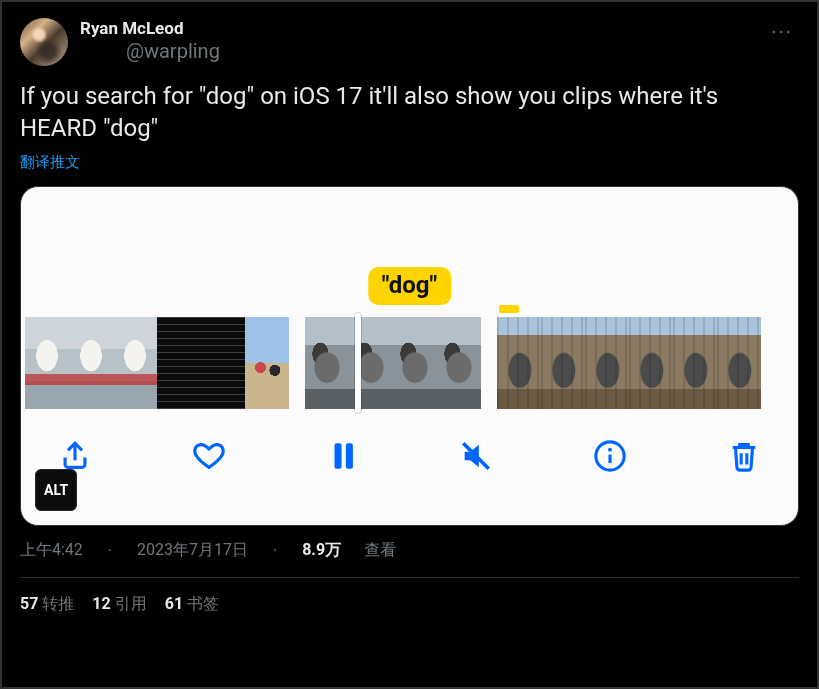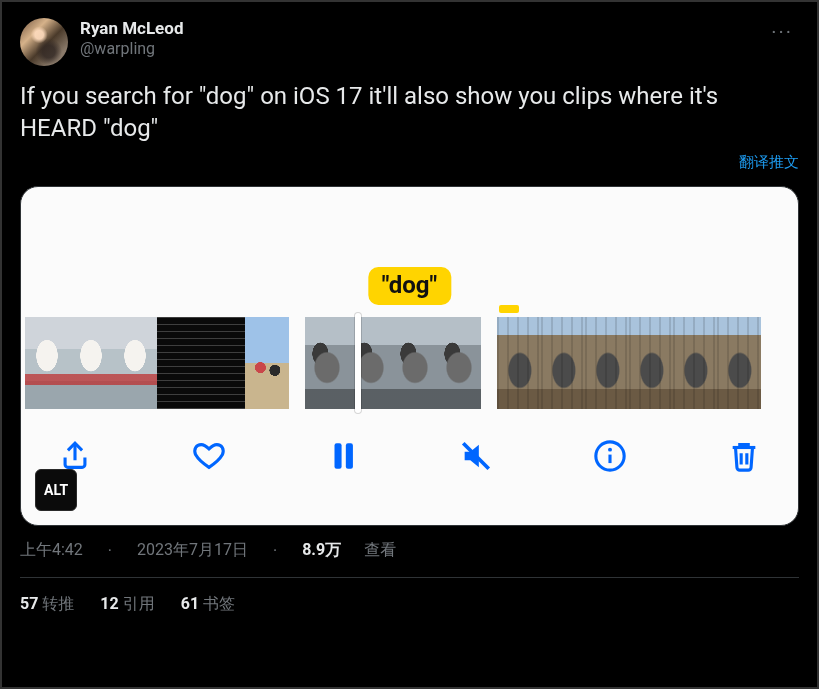--- a/index.html
+++ b/index.html
@@ -29,37 +29,36 @@
     background:linear-gradient(135deg,#6b4f3a 0%, #d6b28a 30%, #4a3a2a 55%, #8a7a6a 80%);
     flex:none;position:relative;overflow:hidden;
   }
   .avatar::after{
     content:"";position:absolute;inset:0;
     background:radial-gradient(circle at 40% 35%, rgba(255,220,190,0.9) 0 10%, transparent 20%),
                radial-gradient(circle at 60% 70%, rgba(50,40,36,0.8) 0 14%, transparent 30%);
   }
   .names{display:flex;flex-direction:column;line-height:1.25;}
   .display-name{font-weight:700;font-size:17px;color:var(--fg);}
-  .handle{font-size:16px;color:var(--muted);}
+  .handle{font-size:20px;color:var(--muted);margin-left:46px;}
   .more{
     position:absolute;right:0;top:-2px;
     color:var(--muted);font-size:20px;letter-spacing:2px;
     padding:4px 6px;border-radius:50%;
   }
   .body-text{
     margin-top:14px;
     font-size:24px;
     line-height:1.35;
     color:#e7e9ea;
   }
   .translate{
     margin-top:8px;
     font-size:15px;
     color:var(--link);
-    text-align:right;
   }
   .media-card{
     margin-top:14px;
     border:1px solid var(--border);
     border-radius:18px;
     overflow:hidden;
     background:#fbfbfb;
     position:relative;
     height:338px;
   }
@@ -152,21 +151,21 @@
     font-size:14px;font-weight:700;padding:12px 8px;border-radius:6px;
   }
   .meta{
     margin-top:14px;color:var(--muted);font-size:16px;
     display:flex;gap:23px;align-items:center;flex-wrap:wrap;
   }
   .meta .sep{margin:0 2px;}
   .meta .views-num{color:var(--fg);font-weight:700;}
   .divider{height:1px;background:var(--border);margin:16px 0 0 0;}
   .stats{
-    display:flex;gap:26px;padding:16px 0 0 0;
+    display:flex;gap:18px;padding:16px 0 0 0;
     color:var(--muted);font-size:16px;
   }
   .stats .num{color:var(--fg);font-weight:700;margin-right:4px;}
 </style>
 </head>
 <body>
 <div class="stage">
 
   <div class="tweet">
     <div class="header">

